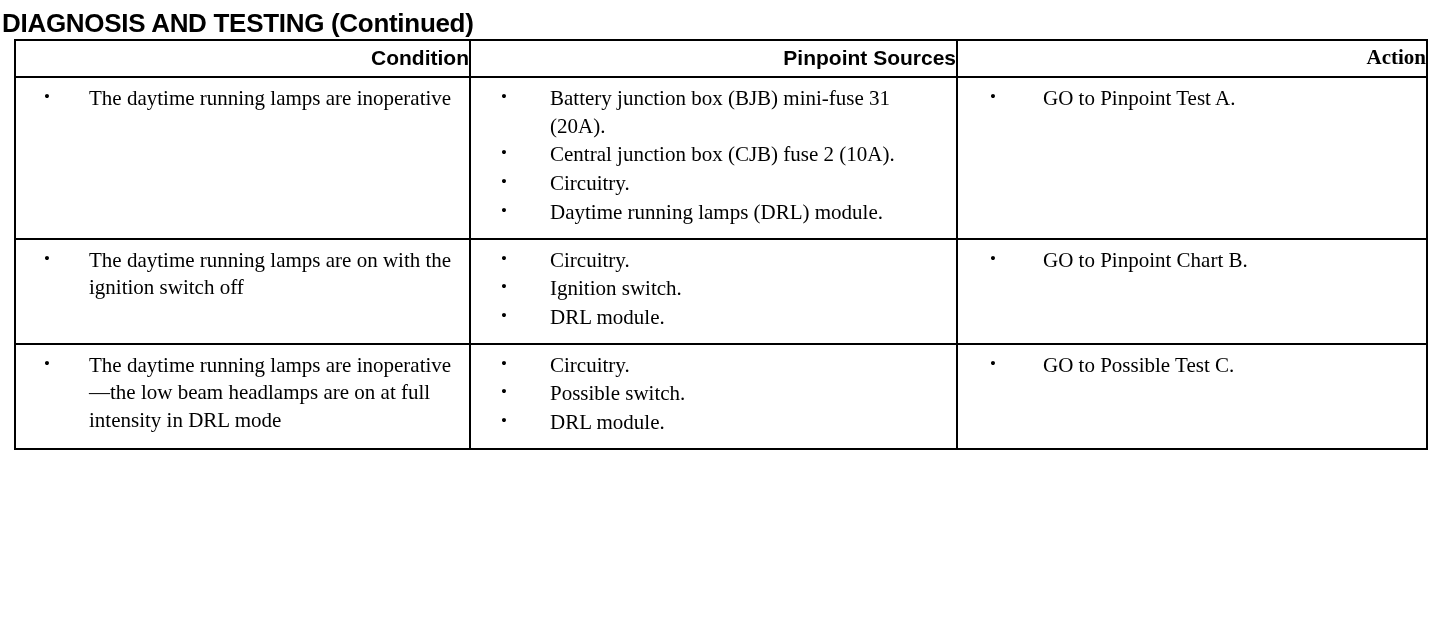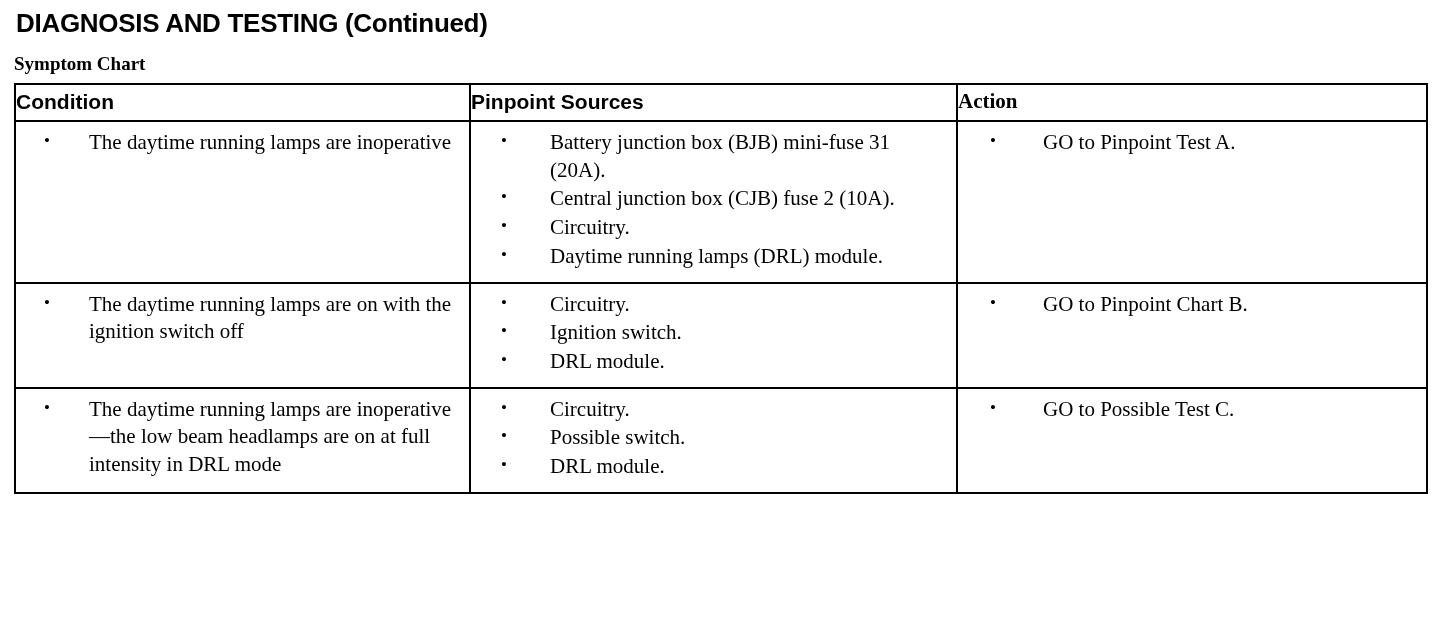--- a/index.html
+++ b/index.html
@@ -19,21 +19,21 @@
     width: 1456px;
     height: 622px;
     box-sizing: border-box;
     padding: 0;
   }
   .page-title {
     font-family: "Liberation Sans", sans-serif;
     font-weight: bold;
     font-size: 26px;
     letter-spacing: -0.3px;
-    margin: 8px 0 0 16px;
+    margin: 8px 0 0 2px;
     white-space: nowrap;
   }
   .section-title {
     font-family: "Liberation Serif", serif;
     font-weight: bold;
     font-size: 19px;
     margin: 14px 0 8px 14px;
   }
   table.symptom {
     border-collapse: collapse;
@@ -43,21 +43,21 @@
     border: 2.5px solid #000;
   }
   table.symptom col.c1 { width: 455px; }
   table.symptom col.c2 { width: 487px; }
   table.symptom col.c3 { width: 470px; }
 
   table.symptom th {
     font-family: "Liberation Sans", sans-serif;
     font-weight: bold;
     font-size: 21px;
-    text-align: left;
+    text-align: right;
     padding: 4px 0 6px 0;
     border-bottom: 2.5px solid #000;
     border-right: 2.5px solid #000;
     vertical-align: middle;
   }
   table.symptom th:last-child { border-right: none; font-family: Liberation Serif, serif; }
 
   table.symptom td {
     border-bottom: 2.5px solid #000;
     border-right: 2.5px solid #000;
@@ -97,21 +97,20 @@
     margin-left: 21px;
   }
 </style>
 </head>
 <body>
 
 <div class="page">
 
   <h1 class="page-title">DIAGNOSIS AND TESTING (Continued)</h1>
 
-  <h2 class="section-title">Symptom Chart</h2>
 
   <table class="symptom">
     <colgroup>
       <col class="c1">
         <col class="c2">
         <col class="c3">
     </colgroup>
     <thead>
       <tr>
         <th>Condition</th>

